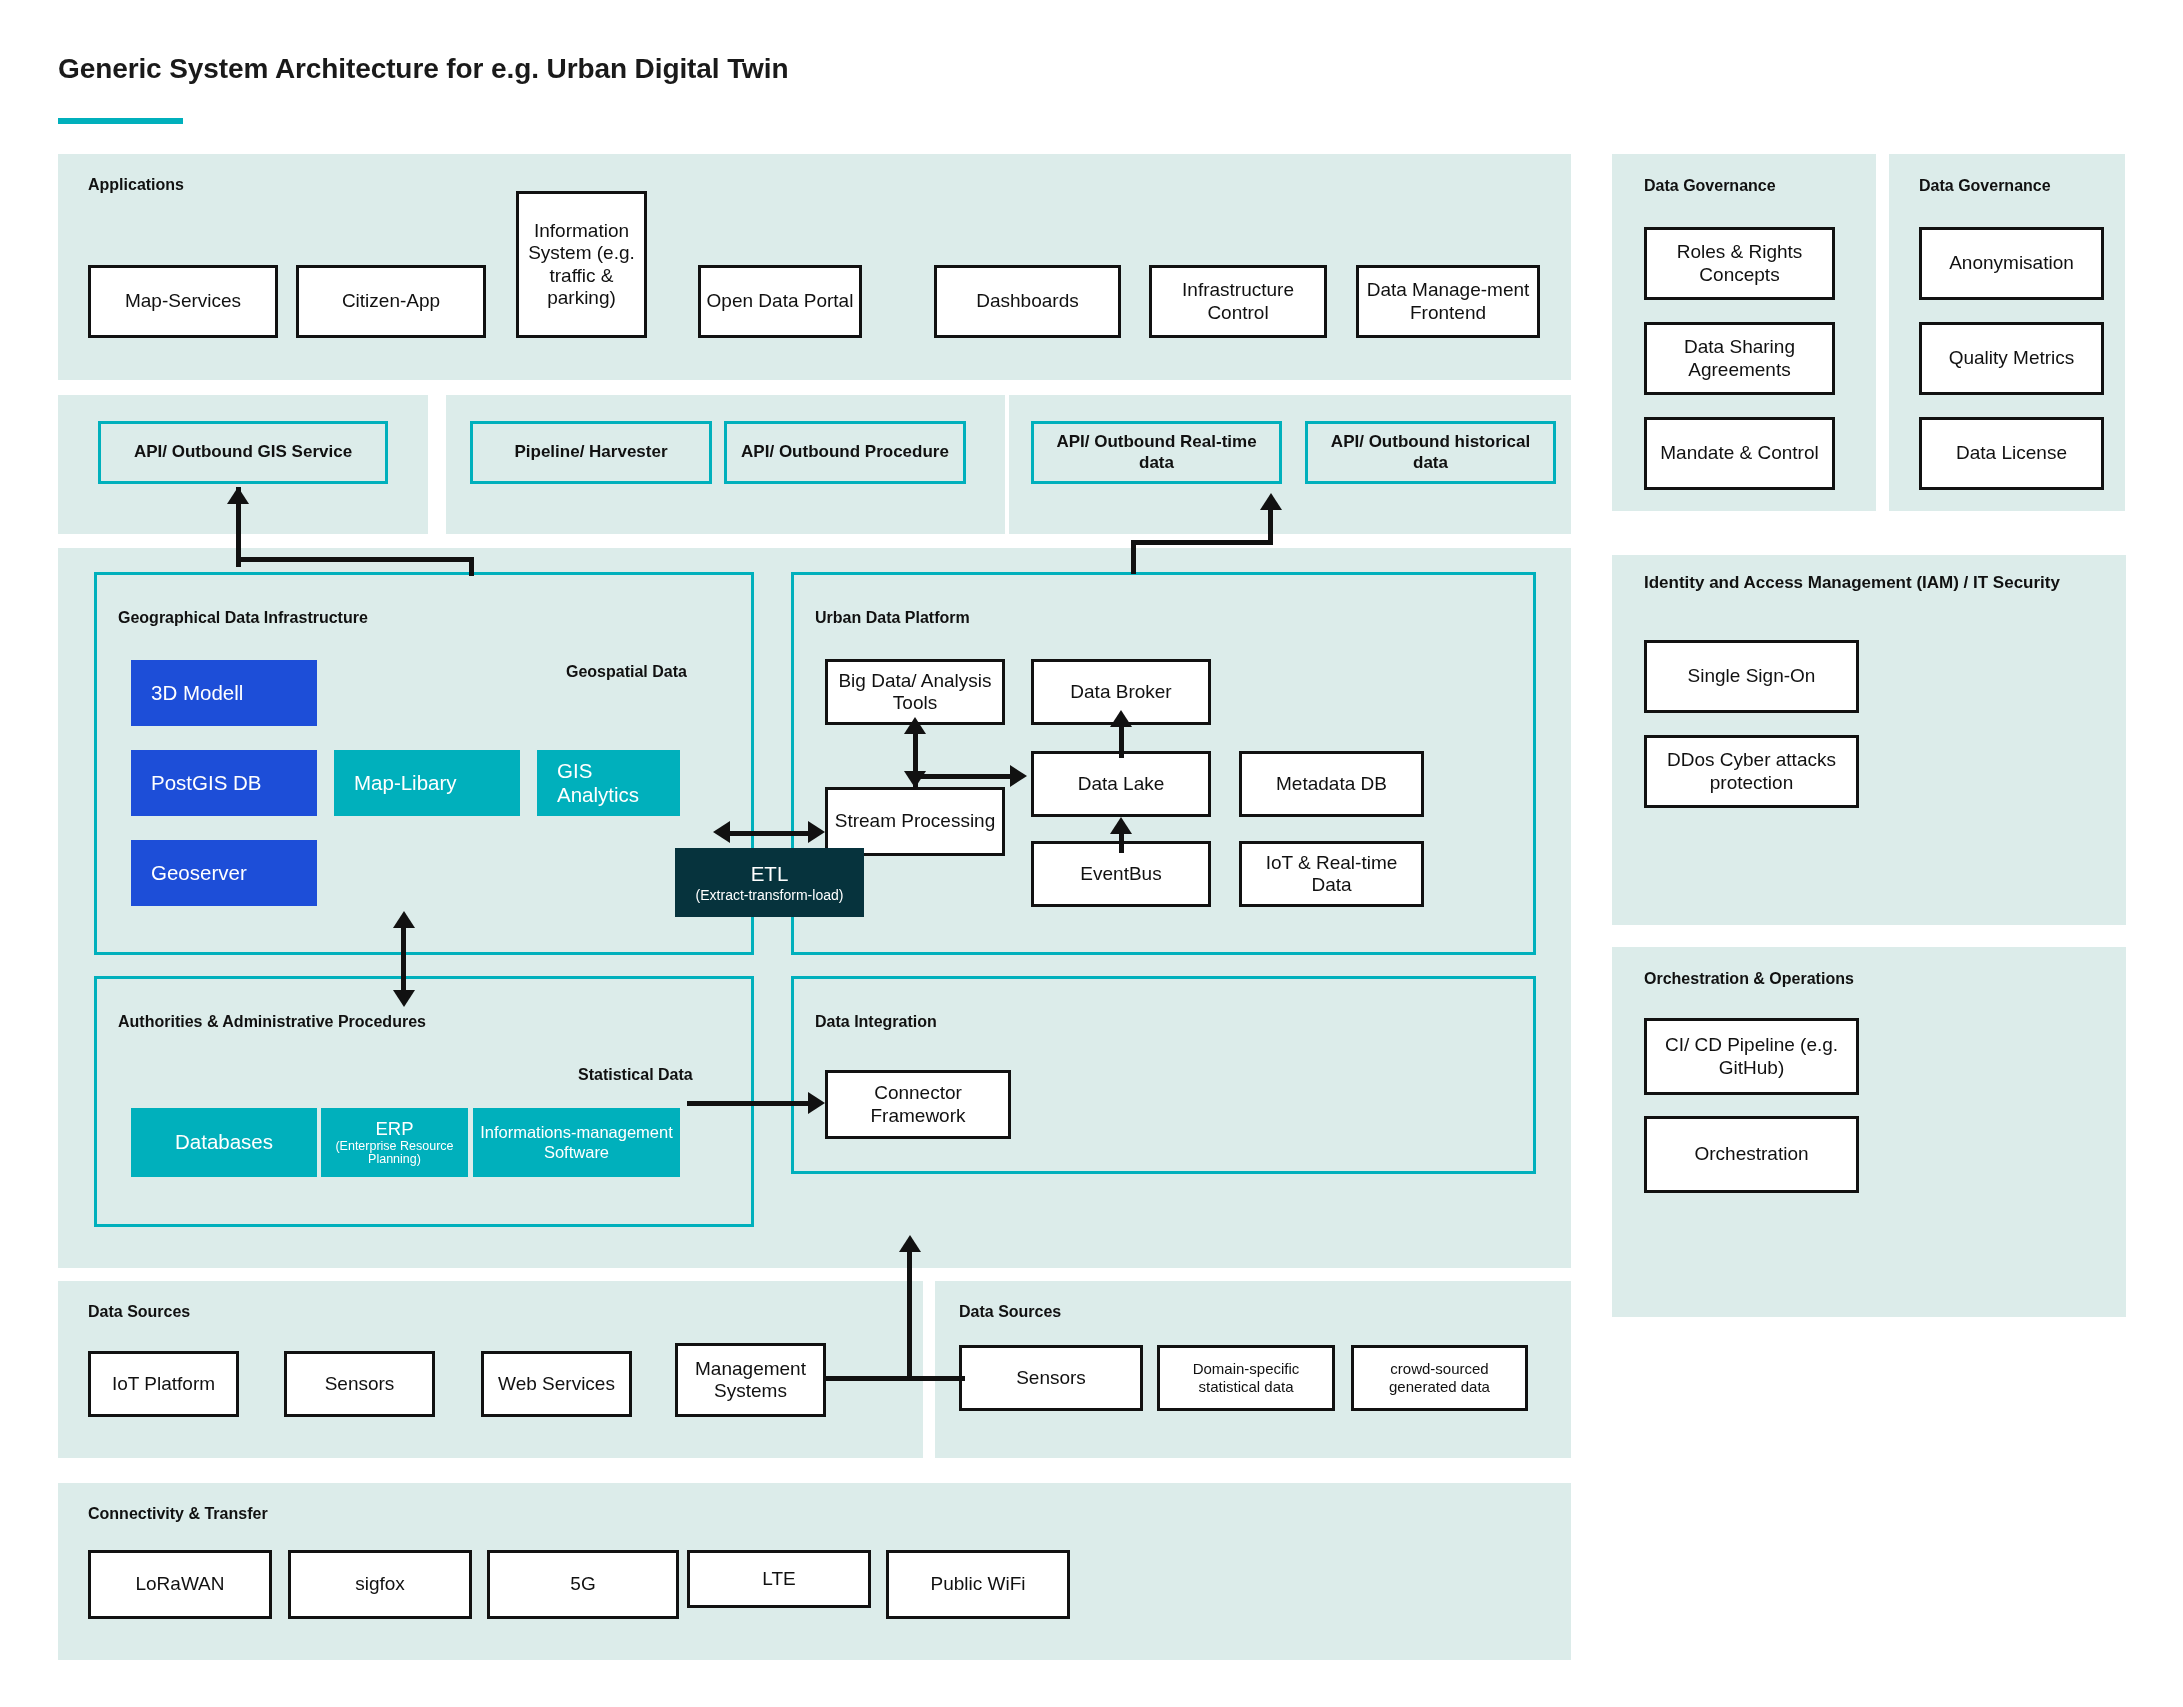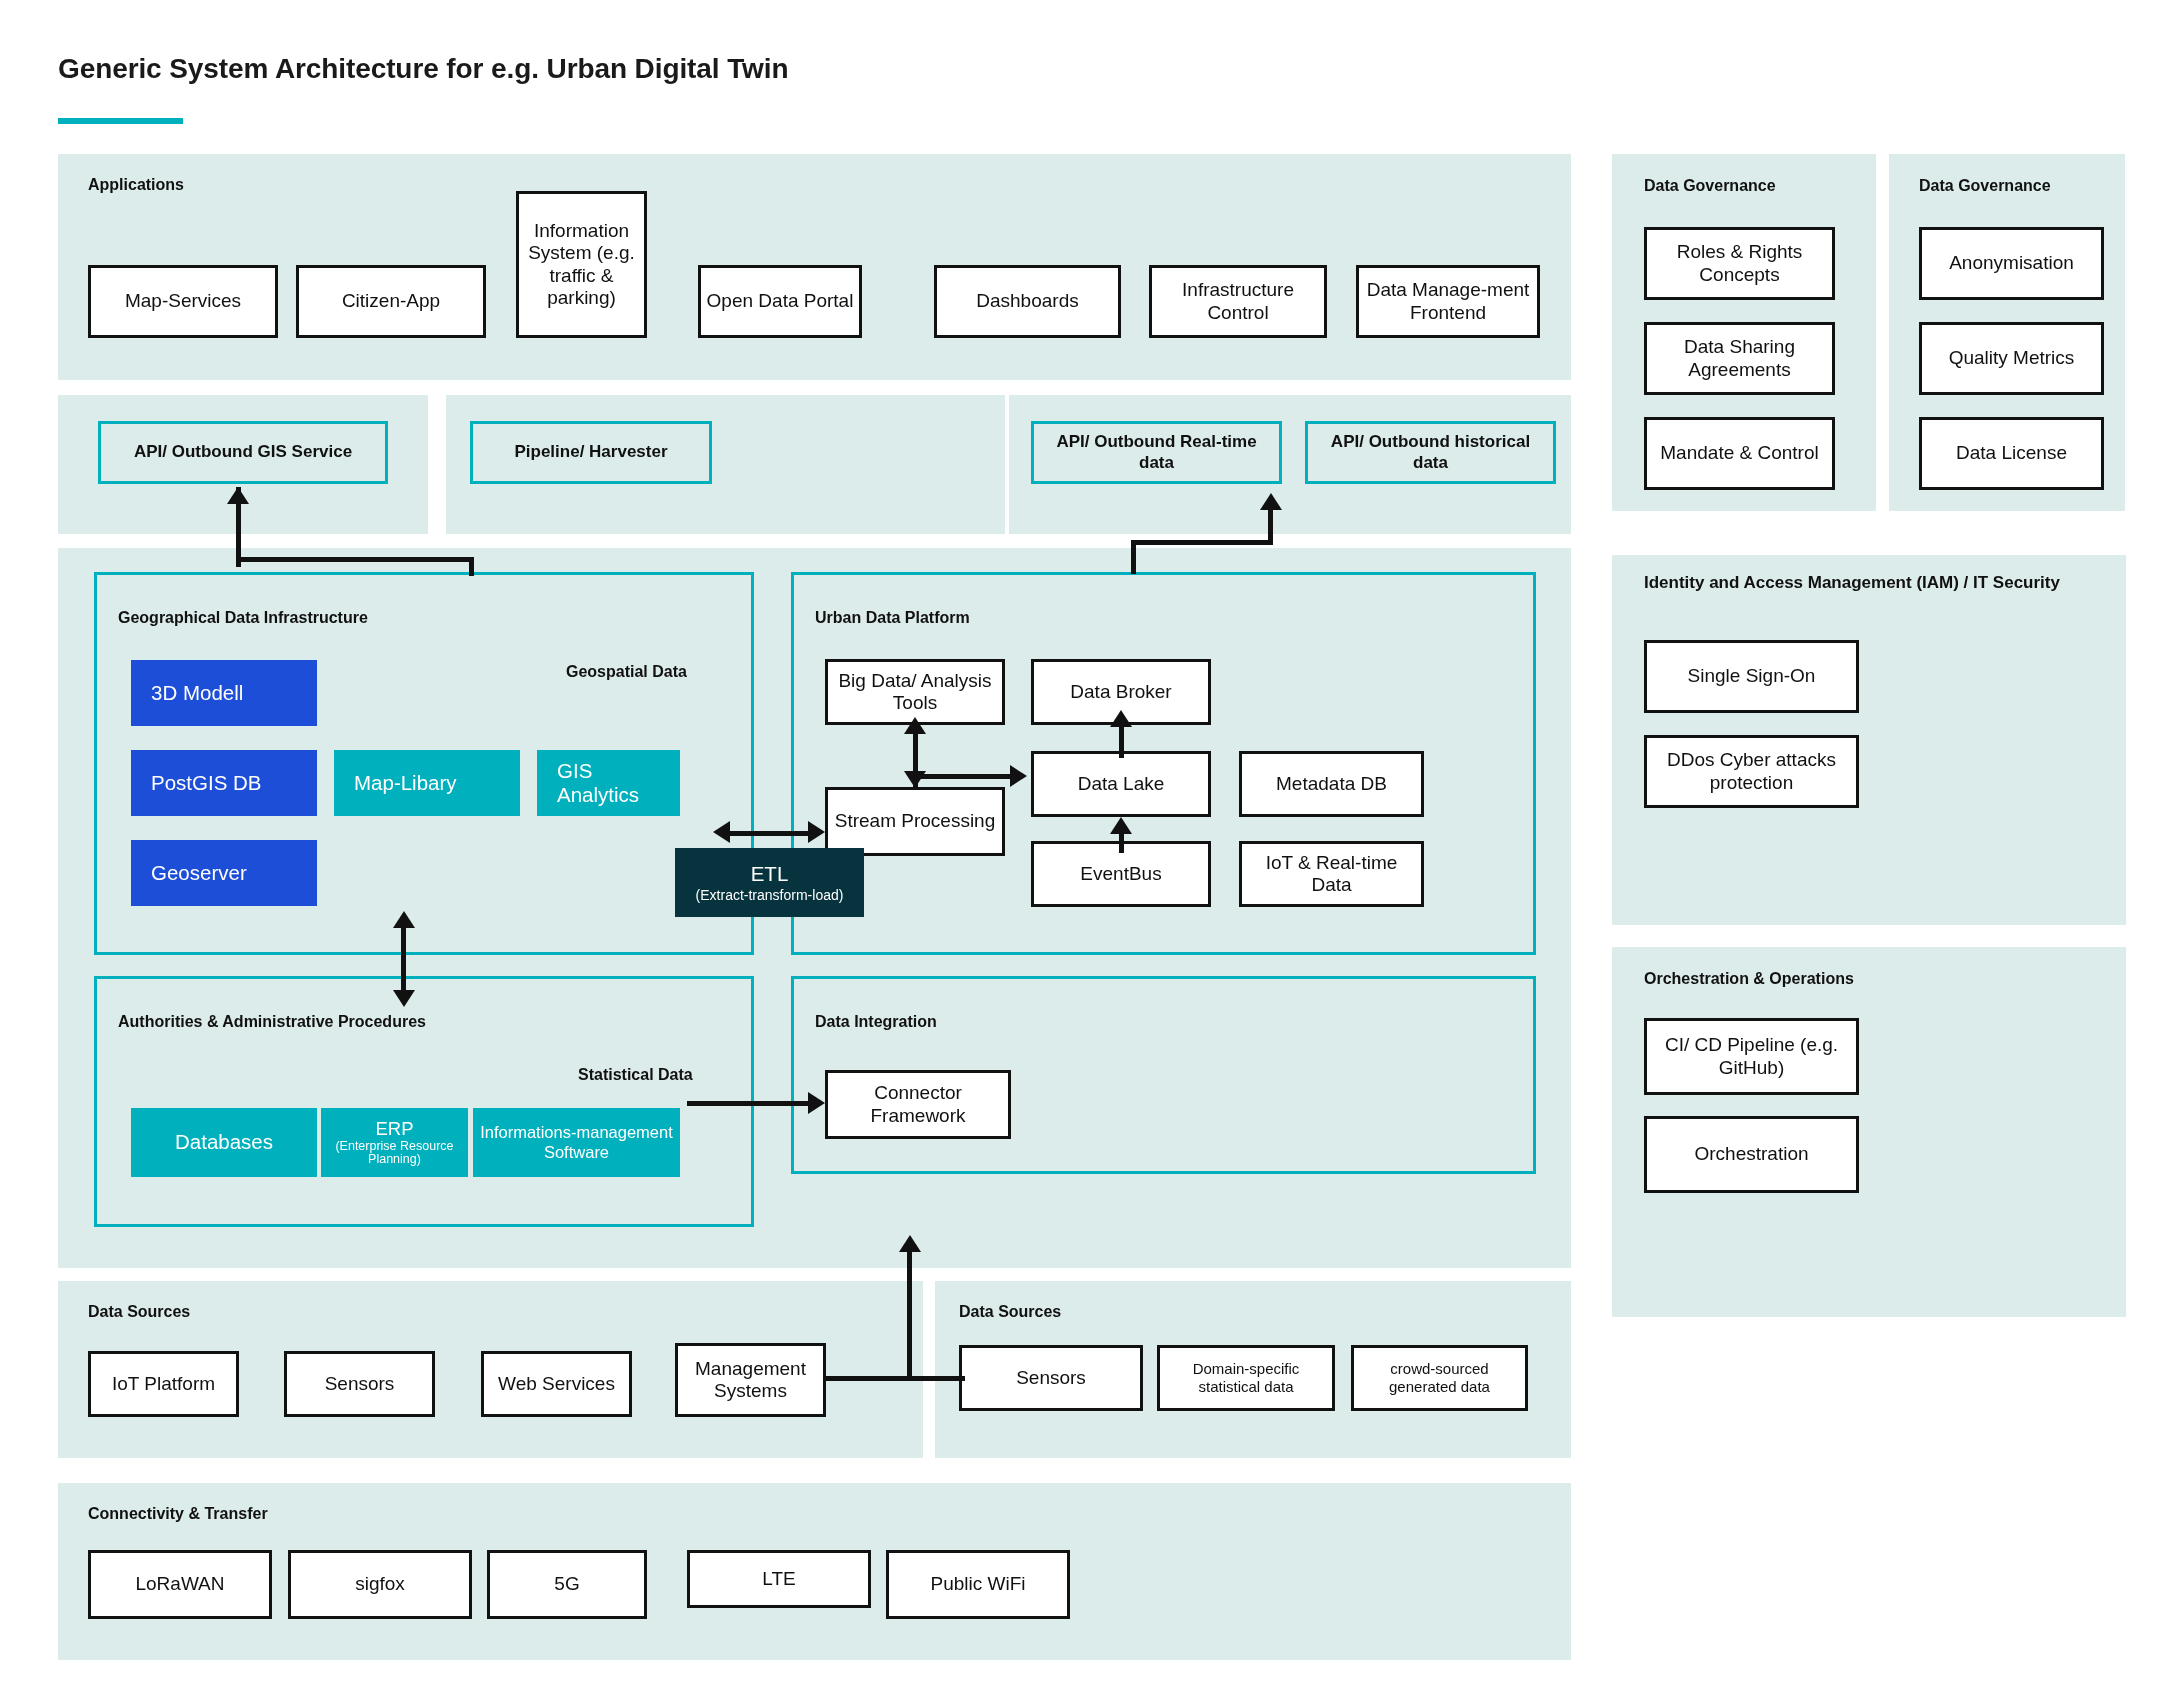--- a/index.html
+++ b/index.html
@@ -85,20 +85,21 @@
   <div class="abs node" style="left:698px;top:265px;width:164px;height:73px;">Open Data Portal</div>
   <div class="abs node" style="left:934px;top:265px;width:187px;height:73px;">Dashboards</div>
   <div class="abs node" style="left:1149px;top:265px;width:178px;height:73px;">Infrastructure Control</div>
   <div class="abs node" style="left:1356px;top:265px;width:184px;height:73px;">Data Manage-ment Frontend</div>
 
   <div class="abs panel" style="left:58px;top:395px;width:370px;height:139px;"></div>
   <div class="abs node teal-outline" style="left:98px;top:421px;width:290px;height:63px;">API/ Outbound GIS Service</div>
 
   <div class="abs panel" style="left:446px;top:395px;width:559px;height:139px;"></div>
   <div class="abs node teal-outline" style="left:470px;top:421px;width:242px;height:63px;">Pipeline/ Harvester</div>
+  <div class="abs node teal-outline" style="left:724px;top:421px;width:242px;height:63px;">API/ Outbound Procedure</div>
 
   <div class="abs panel" style="left:1009px;top:395px;width:562px;height:139px;"></div>
   <div class="abs node teal-outline" style="left:1031px;top:421px;width:251px;height:63px;">API/ Outbound Real-time data</div>
   <div class="abs node teal-outline" style="left:1305px;top:421px;width:251px;height:63px;">API/ Outbound historical data</div>
 
   <div class="abs panel" style="left:58px;top:548px;width:1513px;height:720px;"></div>
 
   <div class="abs tealbox" style="left:94px;top:572px;width:660px;height:383px;"></div>
   <div class="panel-label" style="left:118px;top:609px;">Geographical Data Infrastructure</div>
   <div class="inline-label" style="left:566px;top:663px;">Geospatial Data</div>
@@ -172,21 +173,21 @@
   <div class="abs panel" style="left:935px;top:1281px;width:636px;height:177px;"></div>
   <div class="panel-label" style="left:959px;top:1303px;">Data Sources</div>
   <div class="abs node" style="left:959px;top:1345px;width:184px;height:66px;">Sensors</div>
   <div class="abs node sm" style="left:1157px;top:1345px;width:178px;height:66px;">Domain-specific statistical data</div>
   <div class="abs node sm" style="left:1351px;top:1345px;width:177px;height:66px;">crowd-sourced generated data</div>
 
   <div class="abs panel" style="left:58px;top:1483px;width:1513px;height:177px;"></div>
   <div class="panel-label" style="left:88px;top:1505px;">Connectivity &amp; Transfer</div>
   <div class="abs node" style="left:88px;top:1550px;width:184px;height:69px;">LoRaWAN</div>
   <div class="abs node" style="left:288px;top:1550px;width:184px;height:69px;">sigfox</div>
-  <div class="abs node" style="left:487px;top:1550px;width:160px;height:69px;">5G</div>
+  <div class="abs node" style="left:487px;top:1550px;width:192px;height:69px;">5G</div>
   <div class="abs node" style="left:687px;top:1550px;width:184px;height:58px;">LTE</div>
   <div class="abs node" style="left:886px;top:1550px;width:184px;height:69px;">Public WiFi</div>
 
   <div class="ln v" style="left:236px;top:522px;height:45px;"></div>
   <div class="arrowhead ah-up" style="left:227px;top:487px;"></div>
   <div class="ln v" style="left:236px;top:487px;height:38px;"></div>
   <div class="ln h" style="left:236px;top:557px;width:238px;"></div>
   <div class="ln v" style="left:469px;top:557px;height:18.5px;"></div>
 
   <div class="ln v" style="left:1131px;top:540px;height:34px;"></div>

